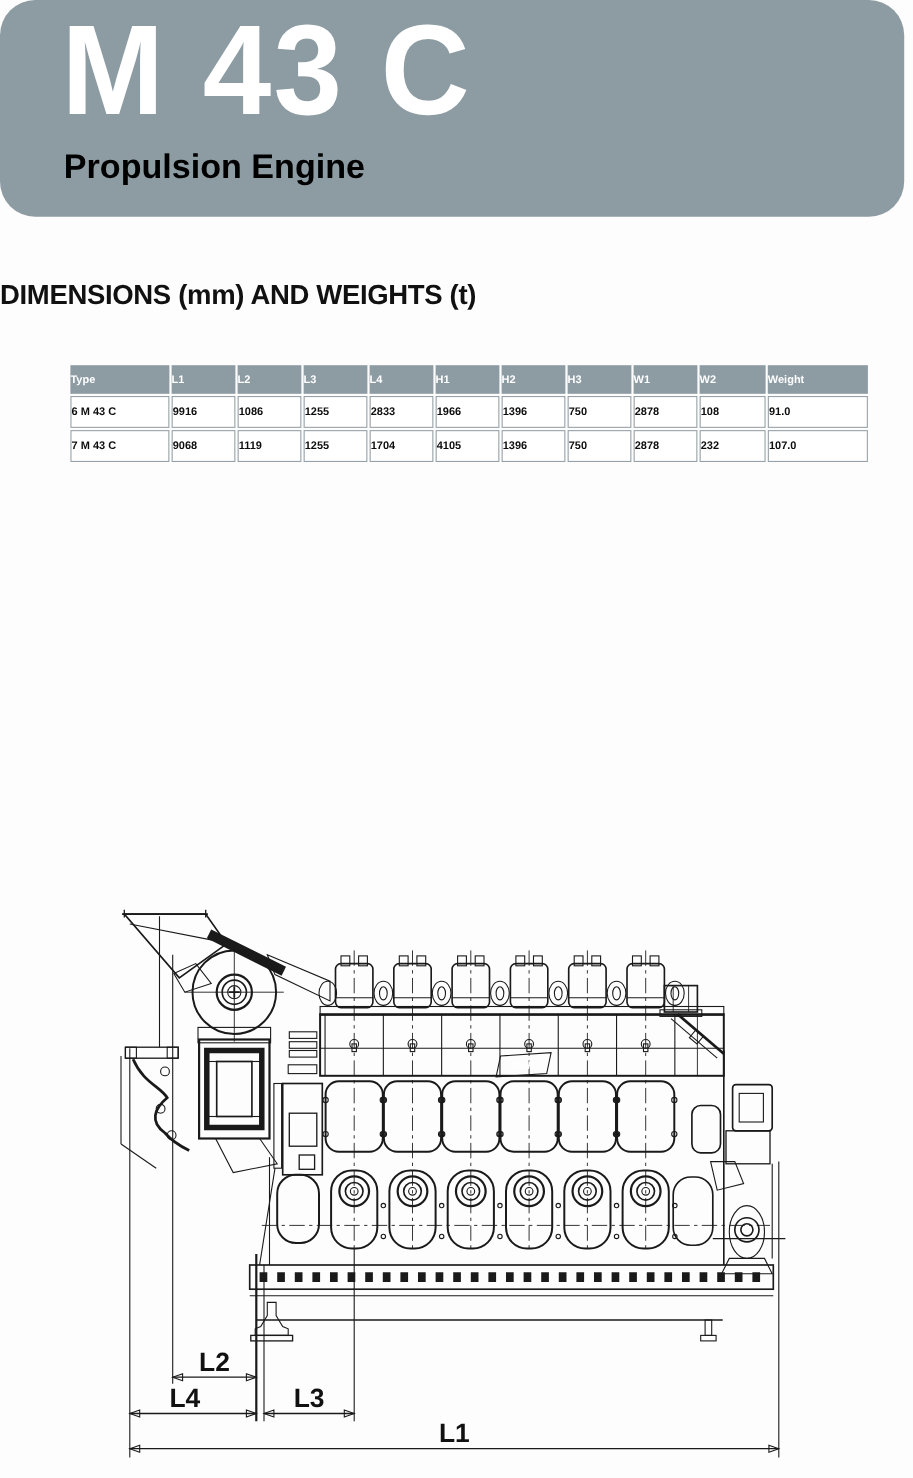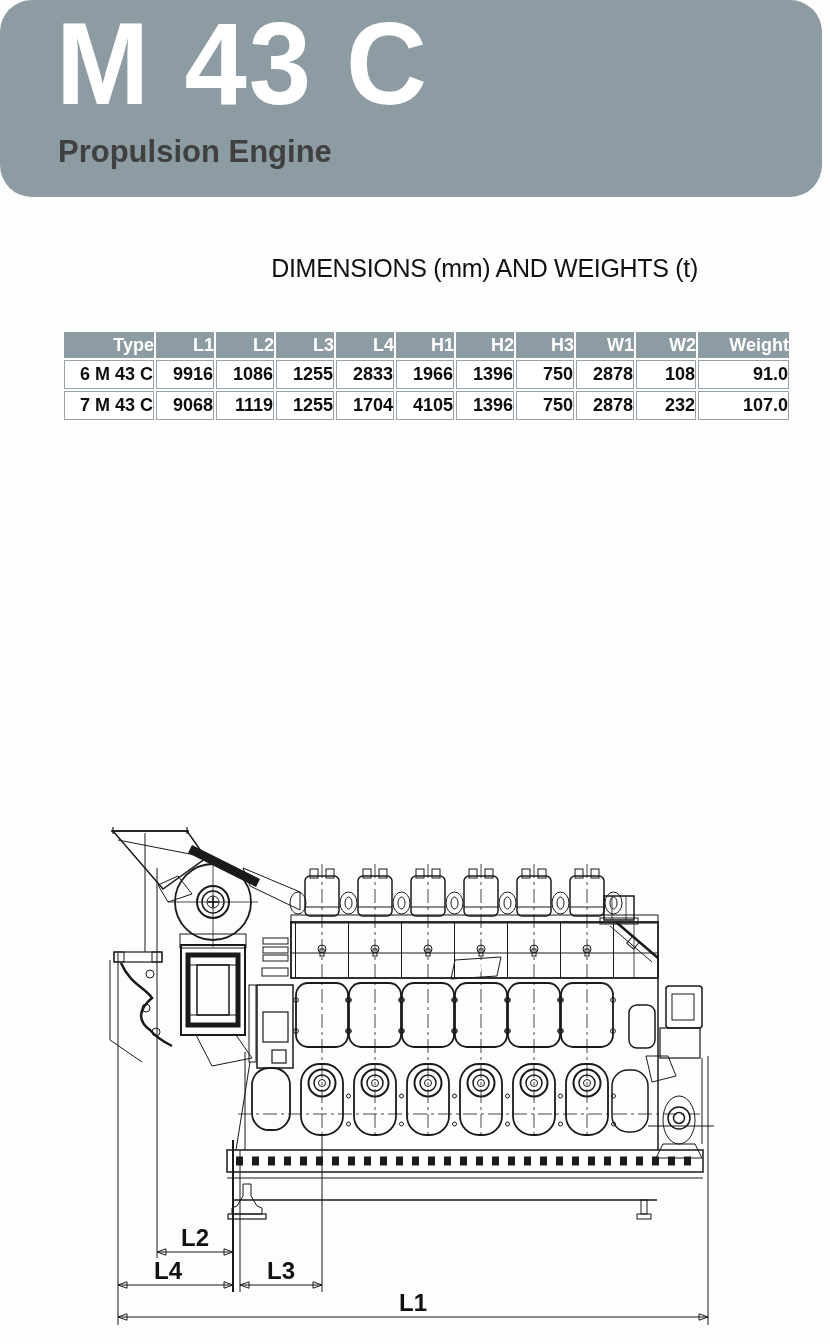--- a/index.html
+++ b/index.html
@@ -2,29 +2,29 @@
 <html><head>
 <meta charset="utf-8">
 <style>
   html,body{margin:0;padding:0;background:#fff;}
   .page{position:relative;width:830px;height:1344px;background:#fdfdfd;overflow:hidden;
         font-family:"Liberation Sans",sans-serif;}
   
   .banner{position:absolute;left:0;top:0;width:822px;height:197px;background:#8d9ba3;border-radius:32px;}
   .banner .model{position:absolute;left:56px;top:6px;font-size:112px;line-height:1.0;
         font-weight:bold;color:#fff;letter-spacing:2px;transform:scaleY(1.04);transform-origin:left top;}
-  .banner .subtitle{position:absolute;left:58px;top:134px;font-size:31px;font-weight:bold;color:#404040;}
-  
-  .section-title{position:absolute;left:0;top:254px;width:698px;text-align:right;
-        font-size:25px;font-weight:normal;color:#111;letter-spacing:-.3px;}
+  .banner .subtitle{position:absolute;left:58px;top:134px;font-size:31px;font-weight:bold;color:#000000;}
+  
+  .section-title{position:absolute;left:0;top:254px;width:698px;text-align:left;
+        font-size:25px;font-weight:bold;color:#111;letter-spacing:-.3px;}
   
   table.dims{position:absolute;left:62px;top:330px;border-collapse:separate;border-spacing:2px;
         table-layout:fixed;}
-  table.dims th,table.dims td{padding:0;text-align:right;vertical-align:middle;
-        font-size:18px;font-weight:bold;white-space:nowrap;}
+  table.dims th,table.dims td{padding:0;text-align:left;vertical-align:middle;
+        font-size:10px;font-weight:bold;white-space:nowrap;}
   table.dims thead th{background:#8d9ba3;color:#fff;height:26px;}
   table.dims tbody td{background:#fff;color:#0d0d0d;border:1px solid #97a2a8;height:27px;margin-top:10px;}
   
   svg.engine{position:absolute;left:0;top:820px;}
   svg.engine *{stroke:#1a1a1a;fill:none;stroke-linecap:butt;}
   .s08{stroke-width:.8px}.s1{stroke-width:1px}.s12{stroke-width:1.2px}.s15{stroke-width:1.5px}
   .s18{stroke-width:1.8px}.s2{stroke-width:2px}.s25{stroke-width:2.5px}
   .fl{fill:#1a1a1a;stroke:none;}
   .wh{fill:#fff;stroke:none;}
   .whl{stroke:#fff;stroke-width:1.6px;}

